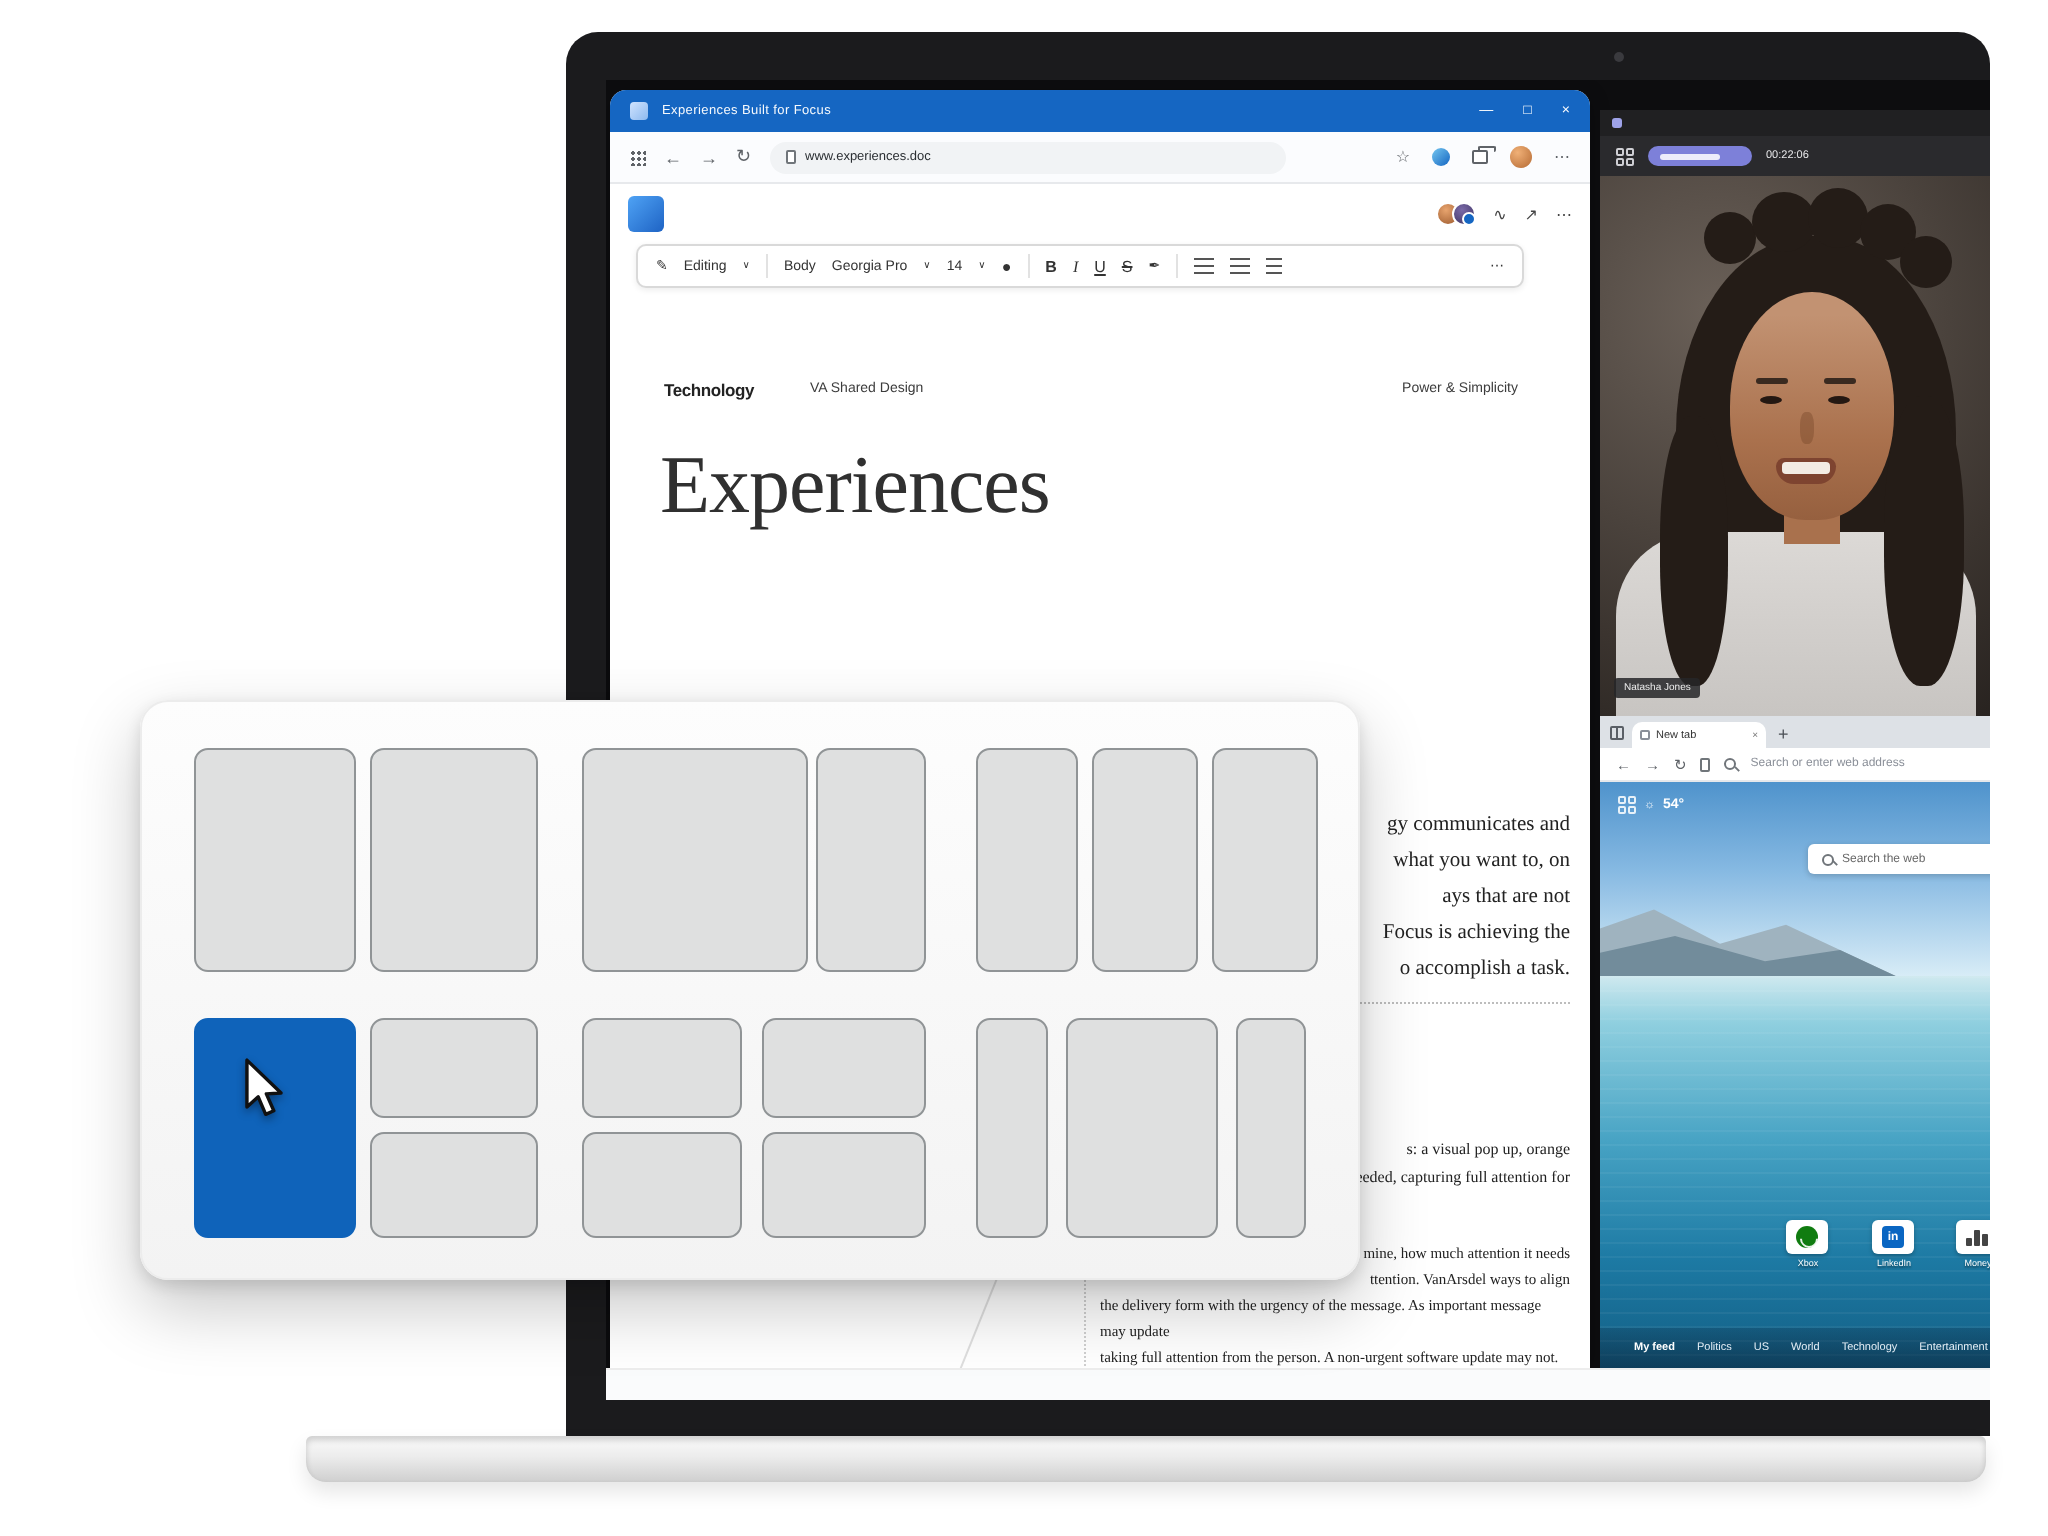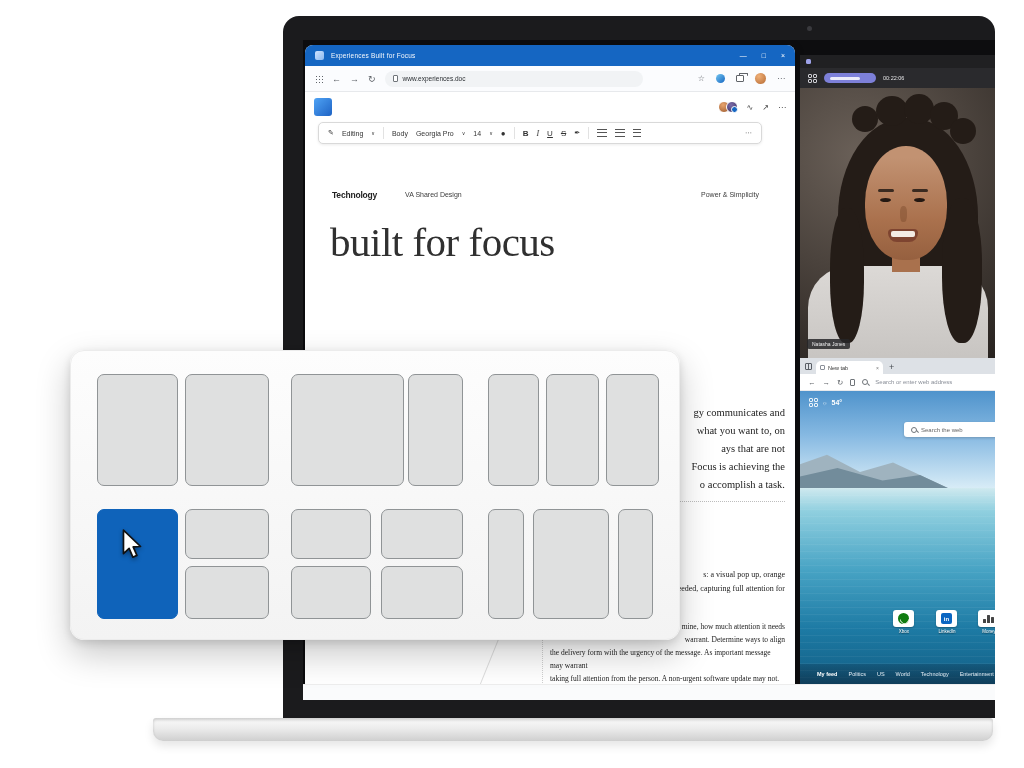--- a/index.html
+++ b/index.html
@@ -219,42 +219,42 @@
         <span class="lst"></span>
         <span class="lst"></span>
         <span class="lst short"></span>
         <span style="margin-left:auto">⋯</span>
       </div>
 
       <span class="abs brand" style="left:27px;top:145px">Technology</span>
       <span class="abs dochdr" style="left:100px;top:146px">VA Shared Design</span>
       <span class="abs dochdr" style="right:36px;top:146px">Power &amp; Simplicity</span>
       <div class="abs bigh" style="left:25px;top:172px">
-        <div>built for focus</div>
+        <div>Experiences</div>
       </div>
       <div class="abs frag p1">
         <div>gy communicates and</div>
         <div>what you want to, on</div>
         <div>ays that are not</div>
         <div>Focus is achieving the</div>
         <div>o accomplish a task.</div>
       </div>
       <div class="abs dotline"></div>
       <div class="abs vguide"></div>
       <div class="abs curl"></div>
       <div class="abs frag p2">
         <div>s: a visual pop up, orange</div>
         <div>eeded, capturing full attention for</div>
       </div>
       <div class="abs frag p3">
         <div>mine, how much attention it needs</div>
-        <div>warrant. Determine ways to align</div>
+        <div>ttention. VanArsdel ways to align</div>
       </div>
       <div class="abs p4">
-        <div>the delivery form with the urgency of the message. As important message may warrant</div>
+        <div>the delivery form with the urgency of the message. As important message may update</div>
         <div>taking full attention from the person. A non-urgent software update may not. Think</div>
 
       </div>
     </div>
 
     <div class="abs mwin">
       <div class="abs mtitle">
         <span class="tic"></span>
       </div>
       <div class="abs mtool">

